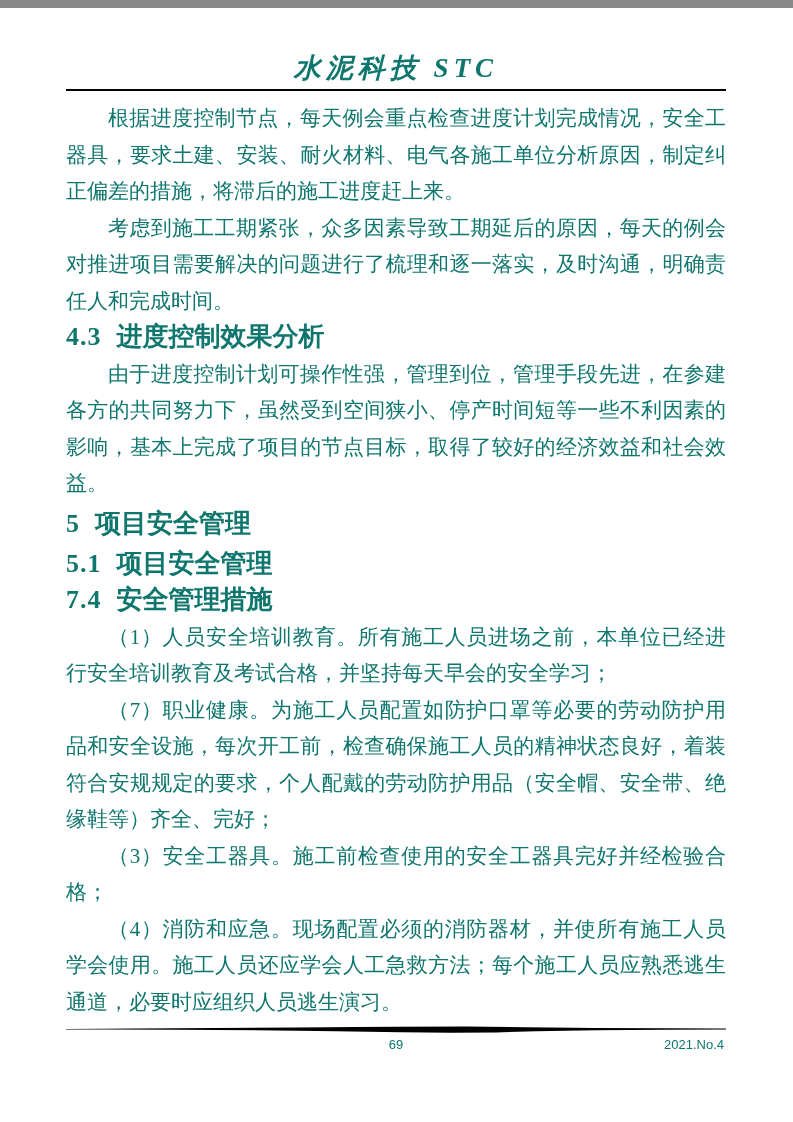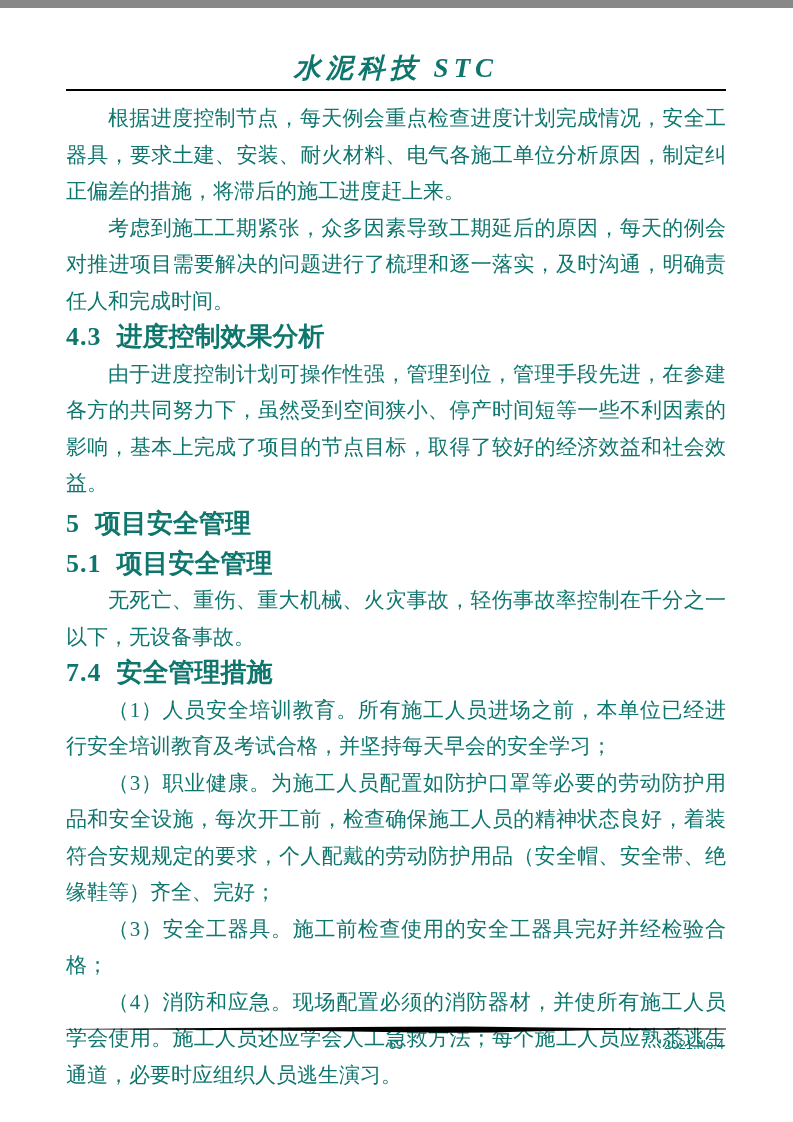--- a/index.html
+++ b/index.html
@@ -120,29 +120,28 @@
       <p class="para indent">由于进度控制计划可操作性强，管理到位，管理手段先进，在参建各方的共同努力下，虽然受到空间狭小、停产时间短等一些不利因素的影响，基本上完成了项目的节点目标，取得了较好的经济效益和社会效益。</p>
 
       <h2 class="heading heading-1">
         <span class="h-num">5</span><span>项目安全管理</span>
       </h2>
 
       <h3 class="heading heading-2">
         <span class="h-num">5.1</span><span>项目安全管理</span>
       </h3>
 
-      <p class="para indent">无死亡、重伤、重大机械、火灾事故，轻伤事故率控制在千分之一以下，无设备事故。</p>
 
       <h3 class="heading heading-2">
         <span class="h-num">7.4</span><span>安全管理措施</span>
       </h3>
 
       <p class="para indent">（1）人员安全培训教育。所有施工人员进场之前，本单位已经进行安全培训教育及考试合格，并坚持每天早会的安全学习；</p>
 
-      <p class="para indent">（3）职业健康。为施工人员配置如防护口罩等必要的劳动防护用品和安全设施，每次开工前，检查确保施工人员的精神状态良好，着装符合安规规定的要求，个人配戴的劳动防护用品（安全帽、安全带、绝缘鞋等）齐全、完好；</p>
+      <p class="para indent">（7）职业健康。为施工人员配置如防护口罩等必要的劳动防护用品和安全设施，每次开工前，检查确保施工人员的精神状态良好，着装符合安规规定的要求，个人配戴的劳动防护用品（安全帽、安全带、绝缘鞋等）齐全、完好；</p>
 
       <p class="para indent">（3）安全工器具。施工前检查使用的安全工器具完好并经检验合格；</p>
 
       <p class="para indent">（4）消防和应急。现场配置必须的消防器材，并使所有施工人员学会使用。施工人员还应学会人工急救方法；每个施工人员应熟悉逃生通道，必要时应组织人员逃生演习。</p>
 
     </div>
   </div>
 
   <div class="footer">
     <svg class="footer-line-svg" viewBox="0 0 660 9" preserveAspectRatio="none" aria-hidden="true">

